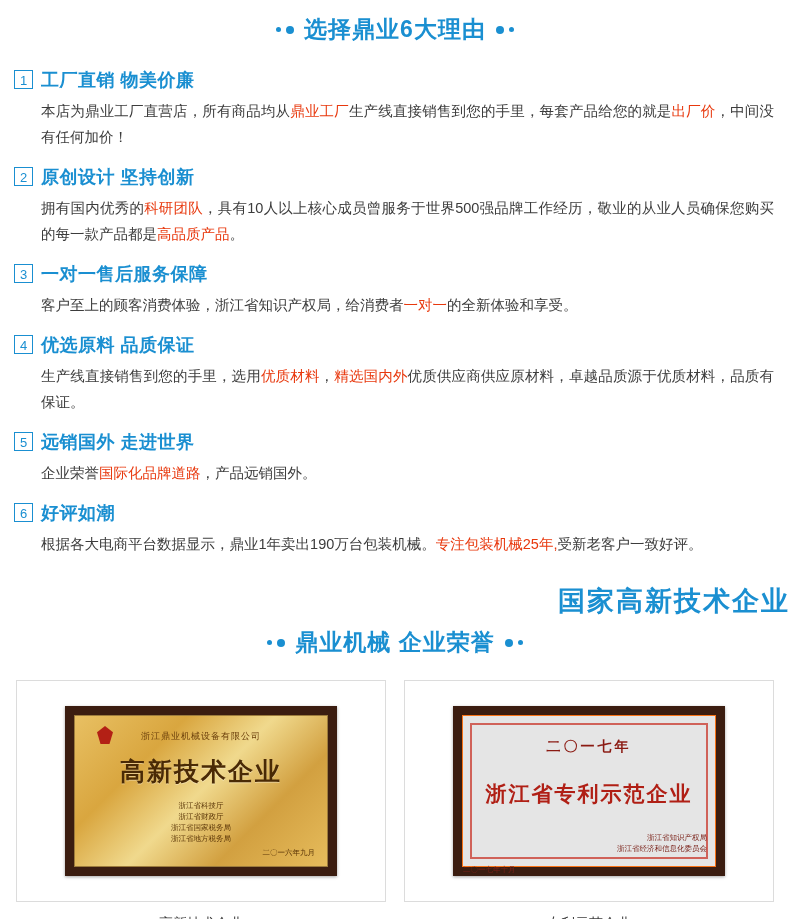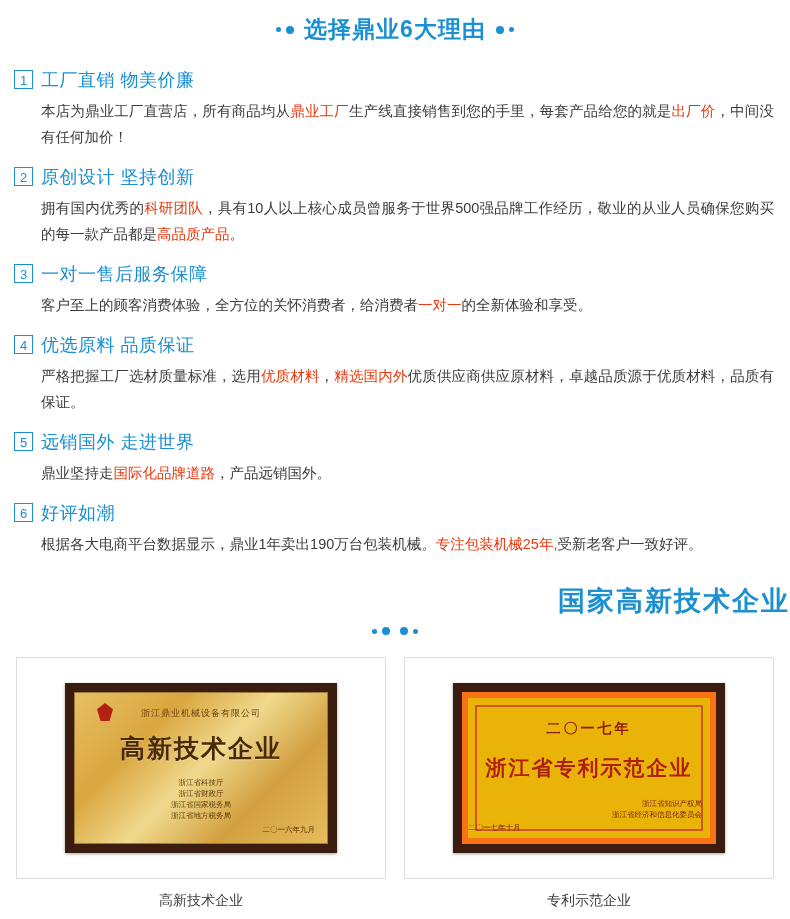--- a/index.html
+++ b/index.html
@@ -76,21 +76,21 @@
     color: #1a8fd1;
     font-size: 13px;
     line-height: 19px;
     text-align: center;
     flex: 0 0 auto;
     margin-top: 3px;
     box-sizing: border-box;
   }
   .reason-title {
     font-size: 18px;
-    font-weight: normal;
+    font-weight: bold;
     color: #1a8fd1;
     line-height: 26px;
     letter-spacing: 0.5px;
   }
   .reason-body {
     margin-top: 5px;
     margin-left: 27px;
     font-size: 14.5px;
     line-height: 26px;
     color: #3c3c3c;
@@ -199,23 +199,24 @@
     text-align: right;
     width: 100%;
     padding-right: 12px;
     box-sizing: border-box;
     margin-top: 4px;
     color: #5a3507;
   }
 
   
   .cream .plaque-inner {
-    background: #eab308;
-    border: 6px solid #f97316;
+    background: #e5e5e5;
+    border: 1px solid #f97316;
     color: #8b1a12;
+    gap: 8px;
   }
   .cream .border-deco {
     position: absolute;
     left: 7px; right: 7px; top: 7px; bottom: 7px;
     border: 2px solid #c8352a;
     opacity: 0.75;
   }
   .cream .year {
     font-size: 14px;
     font-weight: bold;
@@ -293,52 +294,53 @@
           <span class="num">2</span>
           <span class="reason-title">原创设计 坚持创新</span>
         </div>
         <div class="reason-body"><span>拥有国内优秀的</span><span class="hl">科研团队</span><span>，具有10人以上核心成员曾服务于世界500强品牌工作经历，敬业的从业人员确保您购买的每一款产品都是</span><span class="hl">高品质产品</span><span>。</span></div>
       </div>
       <div class="reason">
         <div class="reason-title-row">
           <span class="num">3</span>
           <span class="reason-title">一对一售后服务保障</span>
         </div>
-        <div class="reason-body"><span>客户至上的顾客消费体验，全方位的关怀消费者，给消费者</span><span class="hl">一对一</span><span>的全新体验和享受。</span></div>
+        <div class="reason-body"><span>客户至上的顾客消费体验，浙江省知识产权局，给消费者</span><span class="hl">一对一</span><span>的全新体验和享受。</span></div>
       </div>
       <div class="reason">
         <div class="reason-title-row">
           <span class="num">4</span>
           <span class="reason-title">优选原料 品质保证</span>
         </div>
-        <div class="reason-body"><span>严格把握工厂选材质量标准，选用</span><span class="hl">优质材料</span><span>，</span><span class="hl">精选国内外</span><span>优质供应商供应原材料，卓越品质源于优质材料，品质有保证。</span></div>
+        <div class="reason-body"><span>生产线直接销售到您的手里，选用</span><span class="hl">优质材料</span><span>，</span><span class="hl">精选国内外</span><span>优质供应商供应原材料，卓越品质源于优质材料，品质有保证。</span></div>
       </div>
       <div class="reason">
         <div class="reason-title-row">
           <span class="num">5</span>
           <span class="reason-title">远销国外  走进世界</span>
         </div>
-        <div class="reason-body"><span>鼎业坚持走</span><span class="hl">国际化品牌道路</span><span>，产品远销国外。</span></div>
+        <div class="reason-body"><span>企业荣誉</span><span class="hl">国际化品牌道路</span><span>，产品远销国外。</span></div>
       </div>
       <div class="reason">
         <div class="reason-title-row">
           <span class="num">6</span>
           <span class="reason-title">好评如潮</span>
         </div>
         <div class="reason-body"><span>根据各大电商平台数据显示，鼎业1年卖出190万台包装机械。</span><span class="hl">专注包装机械25年,</span><span>受新老客户一致好评。</span></div>
       </div>
     </div>
 
   <div class="honor-block">
     <div class="honor-title">国家高新技术企业</div>
     <div class="dot-heading honor-sub">
       <span class="dot-group">
         <span class="dot small"></span>
         <span class="dot"></span>
       </span>
+      <span class="txt">鼎业机械 企业荣誉</span>
       <span class="dot-group">
         <span class="dot"></span>
         <span class="dot small"></span>
       </span>
     </div>
   </div>
 
   <div class="certs">
 
     <div class="cert">

